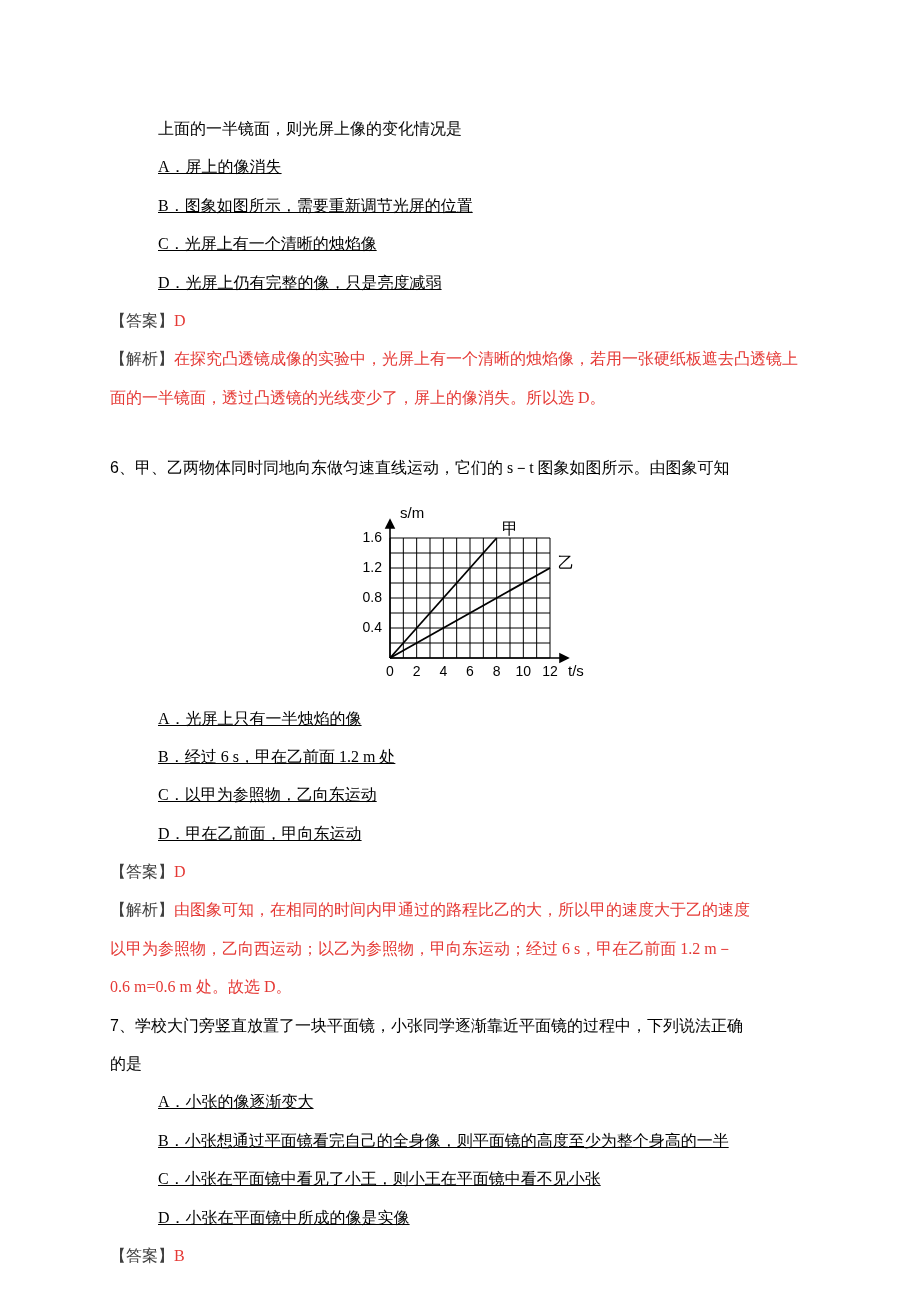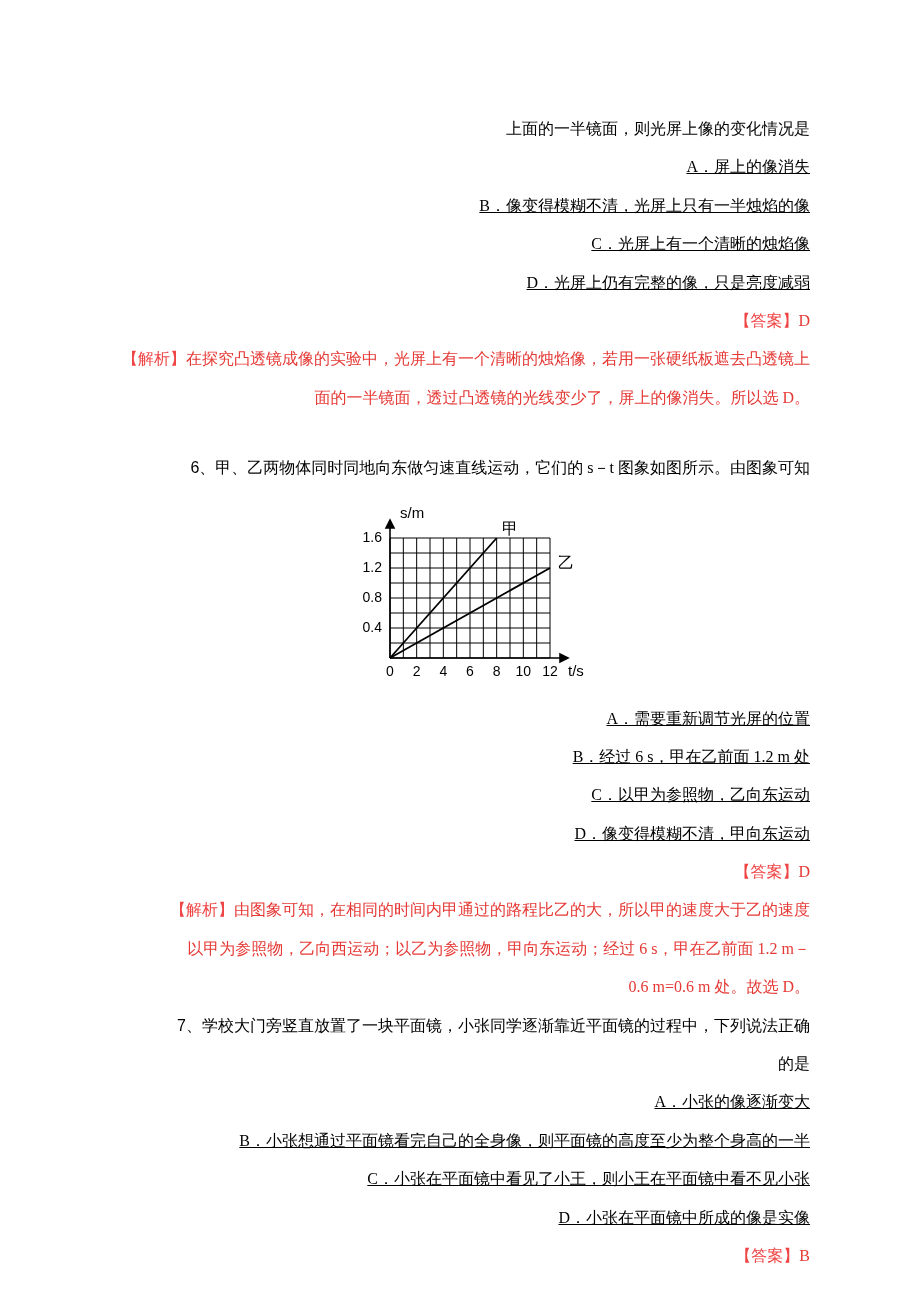--- a/index.html
+++ b/index.html
@@ -8,40 +8,40 @@
     background: #ffffff;
     font-family: "SimSun", "宋体", serif;
     font-size: 16px;
     line-height: 2.4;
     color: #000;
     width: 920px;
     padding: 110px 110px 40px 110px;
   }
   .indent { padding-left: 48px; }
   .red { color: #e53935; }
-  .answer-label, .analysis-label { color: #ef4444; }
+  .answer-label, .analysis-label { color: #404040; }
   .option { padding-left: 48px; text-decoration: underline; }
-  p { margin: 0; text-align: right; }
+  p { margin: 0; }
   .chart-wrap {
     display: flex;
     justify-content: center;
     margin: 10px 0 12px 0;
   }
   svg { display: block; }
   .sans { font-family: Arial, "Helvetica", sans-serif; }
   .q6-text { letter-spacing: 0; }
   .label-hanzi { font-family: "SimSun", serif; }
   .analysis-block { color: #e53935; }
 </style>
 </head>
 <body>
 
 <p class="indent">上面的一半镜面，则光屏上像的变化情况是</p>
 <p class="option">A．屏上的像消失</p>
-<p class="option">B．像变得模糊不清，光屏上只有一半烛焰的像</p>
+<p class="option">B．图象如图所示，需要重新调节光屏的位置</p>
 <p class="option">C．光屏上有一个清晰的烛焰像</p>
 <p class="option">D．光屏上仍有完整的像，只是亮度减弱</p>
 <p>
   <span class="answer-label">【答案】</span><span class="red">D</span>
 </p>
 <p class="analysis-block">
   <span class="analysis-label">【解析】</span><span>在探究凸透镜成像的实验中，光屏上有一个清晰的烛焰像，若用一张硬纸板遮去凸透镜上面的一半镜面，透过凸透镜的光线变少了，屏上的像消失。所以选 D。</span>
 </p>
 
 <p style="height:32px"></p>
@@ -107,24 +107,24 @@
     </g>
 
     <text x="70" y="20" font-size="15" font-family="Arial" fill="#000">s/m</text>
     <text x="238" y="178" font-size="15" font-family="Arial" fill="#000">t/s</text>
 
     <text x="172" y="36" font-size="16" class="label-hanzi" fill="#000">甲</text>
     <text x="228" y="70" font-size="16" class="label-hanzi" fill="#000">乙</text>
   </svg>
 </div>
 
-<p class="option">A．需要重新调节光屏的位置</p>
+<p class="option">A．光屏上只有一半烛焰的像</p>
 <p class="option">B．经过 6 s，甲在乙前面 1.2 m 处</p>
 <p class="option">C．以甲为参照物，乙向东运动</p>
-<p class="option">D．像变得模糊不清，甲向东运动</p>
+<p class="option">D．甲在乙前面，甲向东运动</p>
 <p>
   <span class="answer-label">【答案】</span><span class="red">D</span>
 </p>
 <p class="analysis-block">
   <span class="analysis-label">【解析】</span><span>由图象可知，在相同的时间内甲通过的路程比乙的大，所以甲的速度大于乙的速度</span>
 </p>
 <p class="analysis-block">以甲为参照物，乙向西运动；以乙为参照物，甲向东运动；经过 6 s，甲在乙前面 1.2 m－</p>
 <p class="analysis-block">0.6 m=0.6 m 处。故选 D。</p>
 
 <p>

